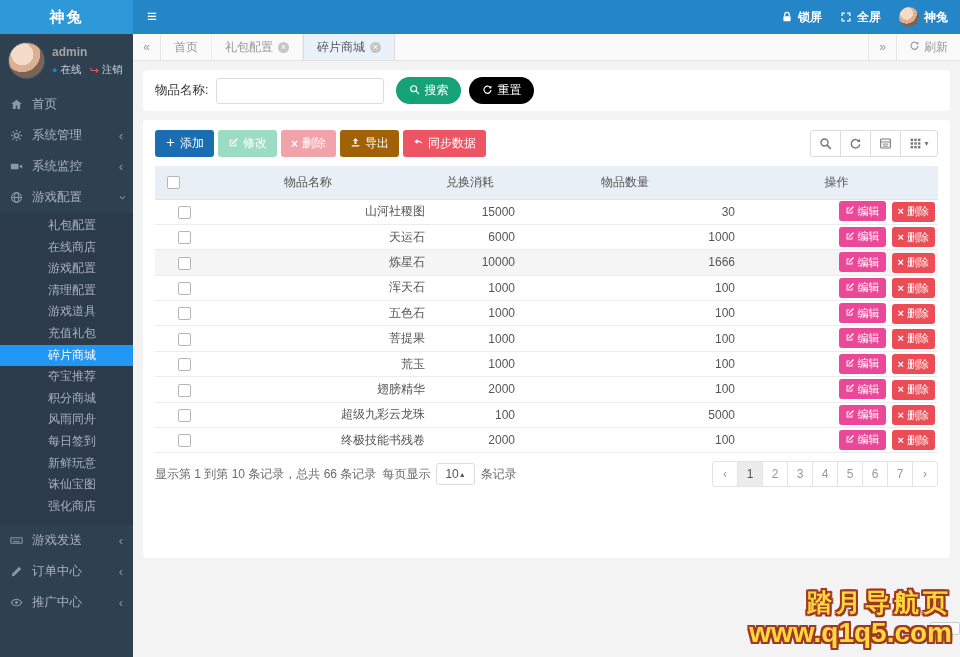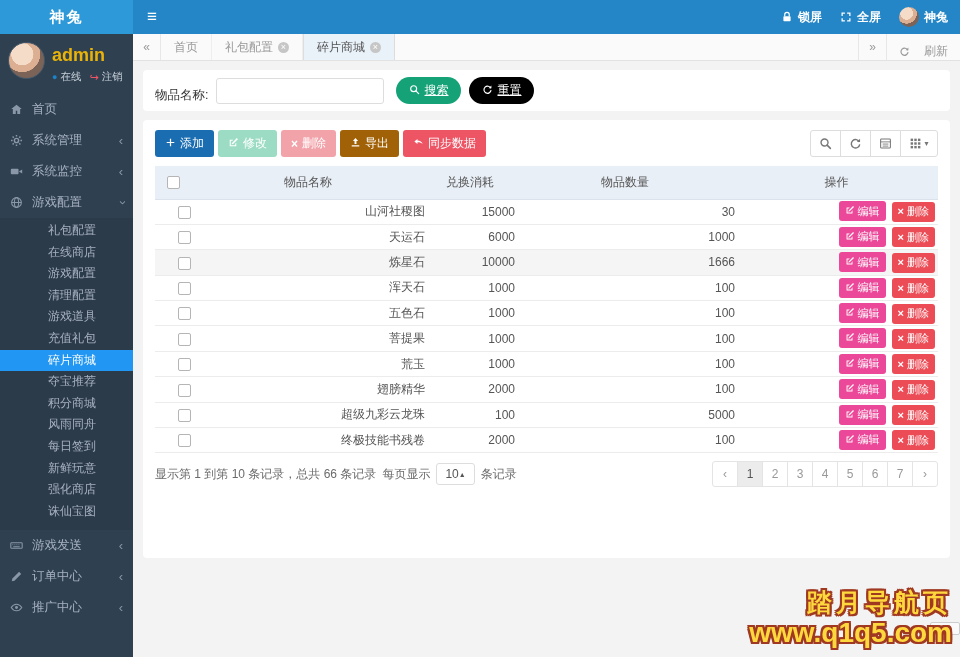--- a/index.html
+++ b/index.html
@@ -10,21 +10,21 @@
   
   .sidebar { position:absolute; left:0; top:0; width:133px; height:657px;
     background:#2f4050; z-index:5; }
   .logo { height:34px; background:#2e99d8; color:#fff; font-size:15px;
     font-weight:bold; display:flex; align-items:center; justify-content:center; letter-spacing:2px;}
   .user-panel { padding:8px 6px 10px 8px; display:flex; }
   .avatar { width:37px; height:37px; border-radius:50%; flex:none;
     background:radial-gradient(circle at 38% 32%, #f4dcc8 0 34%, #dcae92 35% 55%, #7b6358 56% 100%);
     border:1px solid #44596b; }
   .user-meta { margin-left:7px; padding-top:3px; }
-  .user-name { color:#eab308; font-weight:bold; font-size:18px; }
+  .user-name { color:#a3a3a3; font-weight:bold; font-size:12px; }
   .user-status { margin-top:4px; font-size:10.5px; color:#c8d0d9; display:flex; align-items:center; gap:3px; }
   .dot-online { color:#1c84c6; font-size:9px; }
   .logout-ico { color:#ed5565; font-size:11px; margin-left:5px; }
   .nav-link { height:31px; display:flex; align-items:center; padding:0 10px;
     color:#a7b1c2; font-size:12.5px; cursor:pointer; }
   .nav-ico { width:15px; height:13px; margin-right:7px; color:#8a97a8; flex:none; }
   .nav-ico svg { width:13px; height:13px; display:block; }
   .nav-lbl { flex:1; }
   .chev { font-size:13px; color:#8a97a8; line-height:1; }
   .chev.down { transform:rotate(-90deg); }
@@ -49,33 +49,33 @@
   .tab-scroll { width:28px; display:flex; align-items:center; justify-content:center;
     color:#999; border-right:1px solid #e7e7e7; cursor:pointer; font-size:12px; }
   .tab-list { display:flex; }
   .tab { display:flex; align-items:center; gap:5px; padding:0 13px; font-size:12px;
     color:#999; border-right:1px solid #eee; cursor:pointer; }
   .tab.active { background:#e9f1f9; color:#555; border-left:1px solid #ddd; border-right:1px solid #ddd; }
   .tab-close { width:11px; height:11px; border-radius:50%; background:#c6c6c6; color:#fff;
     font-size:9px; line-height:11px; text-align:center; cursor:pointer; }
   .tab-right { margin-left:auto; display:flex; align-items:stretch; }
   .tab-right .tab-scroll { border-right:none; border-left:1px solid #e7e7e7; }
-  .tab-refresh { display:flex; align-items:flex-end; gap:14px; padding:0 12px; color:#999;
+  .tab-refresh { display:flex; align-items:center; gap:4px; padding:0 12px; color:#999;
     border-left:1px solid #e7e7e7; cursor:pointer; font-size:12px; }
   .tab-refresh svg { width:11px; height:11px; }
 
   
   .content { position:absolute; left:133px; top:62px; right:0; bottom:0; background:#f3f3f4; }
   .card { background:#fff; border-radius:4px; margin:0 10px; }
-  .search-card { margin-top:8px; padding:7px 12px; display:flex; align-items:flex-end; }
+  .search-card { margin-top:8px; padding:7px 12px; display:flex; align-items:center; }
   .search-label { color:#333; font-size:12.5px; }
   .search-input { width:168px; height:26px; border:1px solid #ddd; border-radius:3px;
     margin:0 12px 0 8px; padding:0 6px; font-size:12px; outline:none; }
   .pill { border:none; border-radius:14px; color:#fff; font-size:12px; padding:5px 13px;
-    display:inline-flex; align-items:center; gap:4px; cursor:pointer; margin-right:8px;text-decoration:underline; }
+    display:inline-flex; align-items:center; gap:4px; cursor:pointer; margin-right:8px; }
   .pill svg { width:11px; height:11px; }
   .pill-search { background:#14a276; }
   .pill-reset { background:#000000; }
 
   .table-card { margin-top:9px; height:438px; padding:10px 12px; position:relative; }
   .toolbar { display:flex; align-items:center; }
   .tbtn { border:none; border-radius:3px; color:#fff; font-size:12px; padding:5px 10px;
     display:inline-flex; align-items:center; gap:4px; cursor:pointer; margin-right:4px; }
   .tbtn svg { width:11px; height:11px; }
   .tbtn .x-ico { font-weight:bold; font-size:12px; line-height:1; }
@@ -195,22 +195,22 @@
         <div class="sub-link">游戏配置</div>
         <div class="sub-link">清理配置</div>
         <div class="sub-link">游戏道具</div>
         <div class="sub-link">充值礼包</div>
         <div class="sub-link active">碎片商城</div>
         <div class="sub-link">夺宝推荐</div>
         <div class="sub-link">积分商城</div>
         <div class="sub-link">风雨同舟</div>
         <div class="sub-link">每日签到</div>
         <div class="sub-link">新鲜玩意</div>
+        <div class="sub-link">诛仙宝图</div>
         <div class="sub-link">强化商店</div>
-        <div class="sub-link">诛仙宝图</div>
       </div>
       <div class="nav-link">
         <span class="nav-ico">
           <svg viewBox="0 0 16 16">
             <rect x="1" y="4.5" width="14" height="7" rx="1" fill="none" stroke="currentColor" stroke-width="1.3"></rect>
             <path stroke="currentColor" stroke-width="1.3" stroke-linecap="round" d="M3.5 7h.01M6 7h.01M8.5 7h.01M11 7h.01M4.5 9.5h7"></path>
           </svg>
         </span>
         <span class="nav-lbl">游戏发送</span>
         <span class="chev">‹</span>

